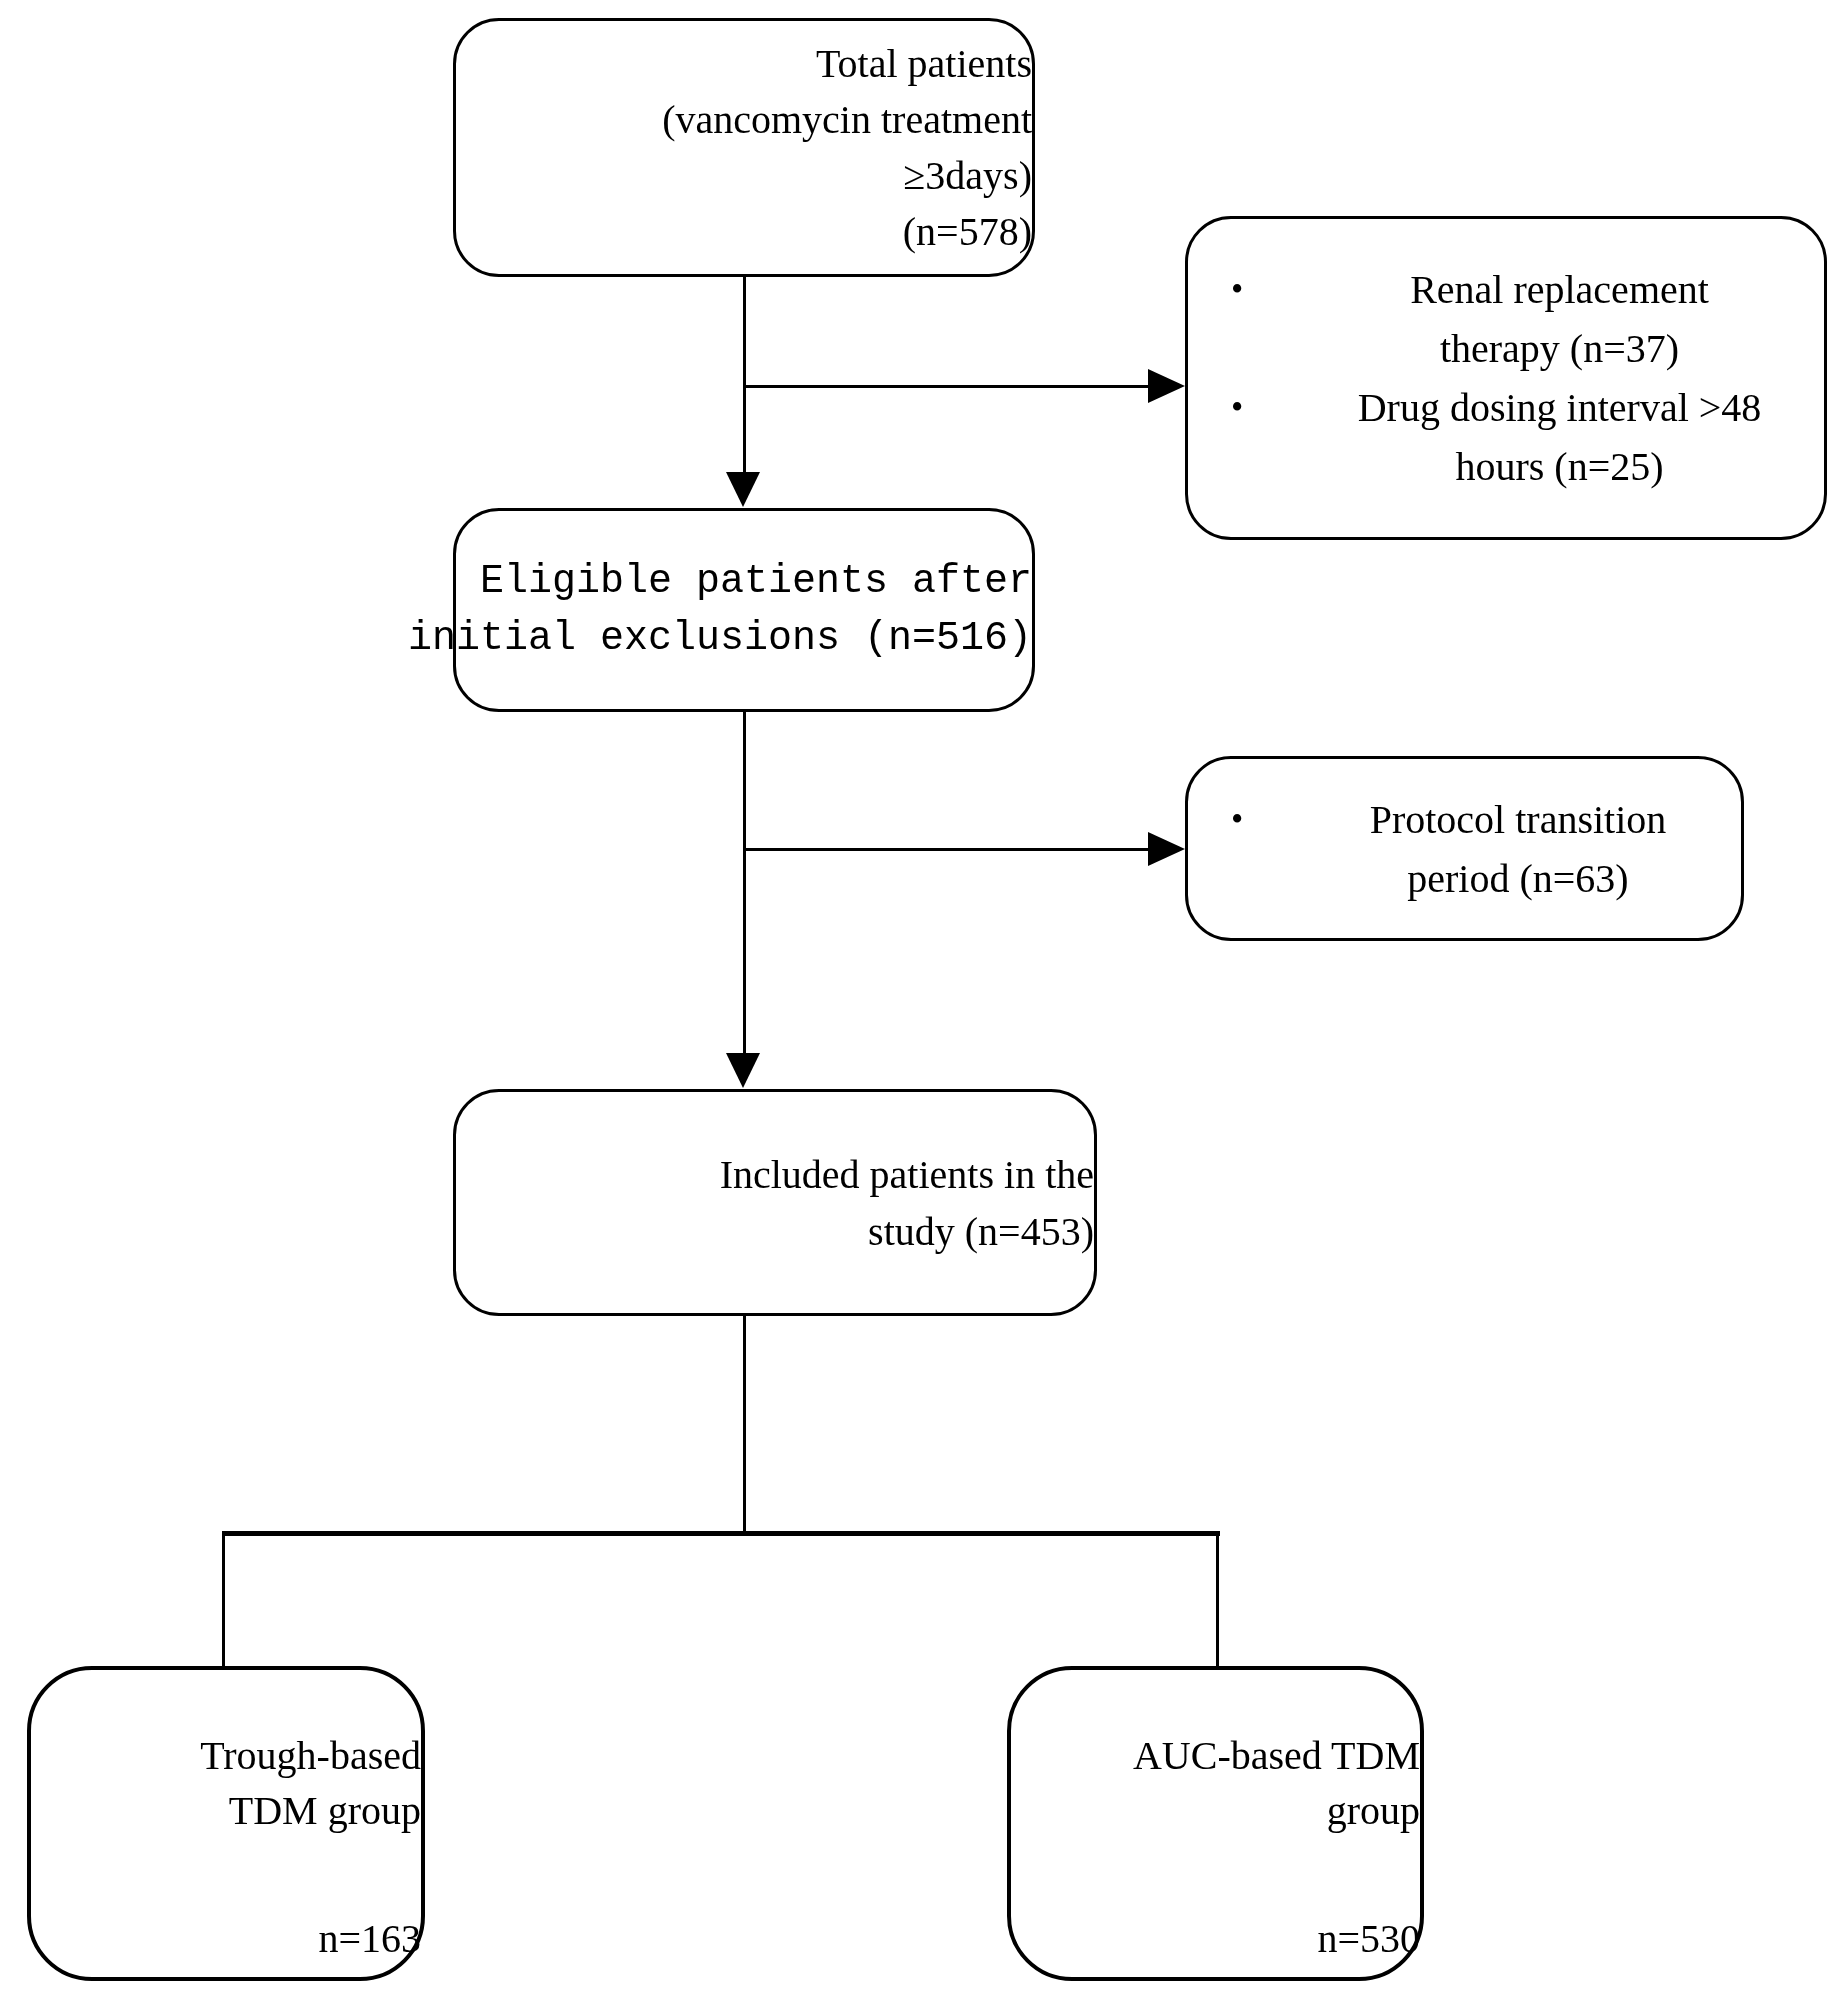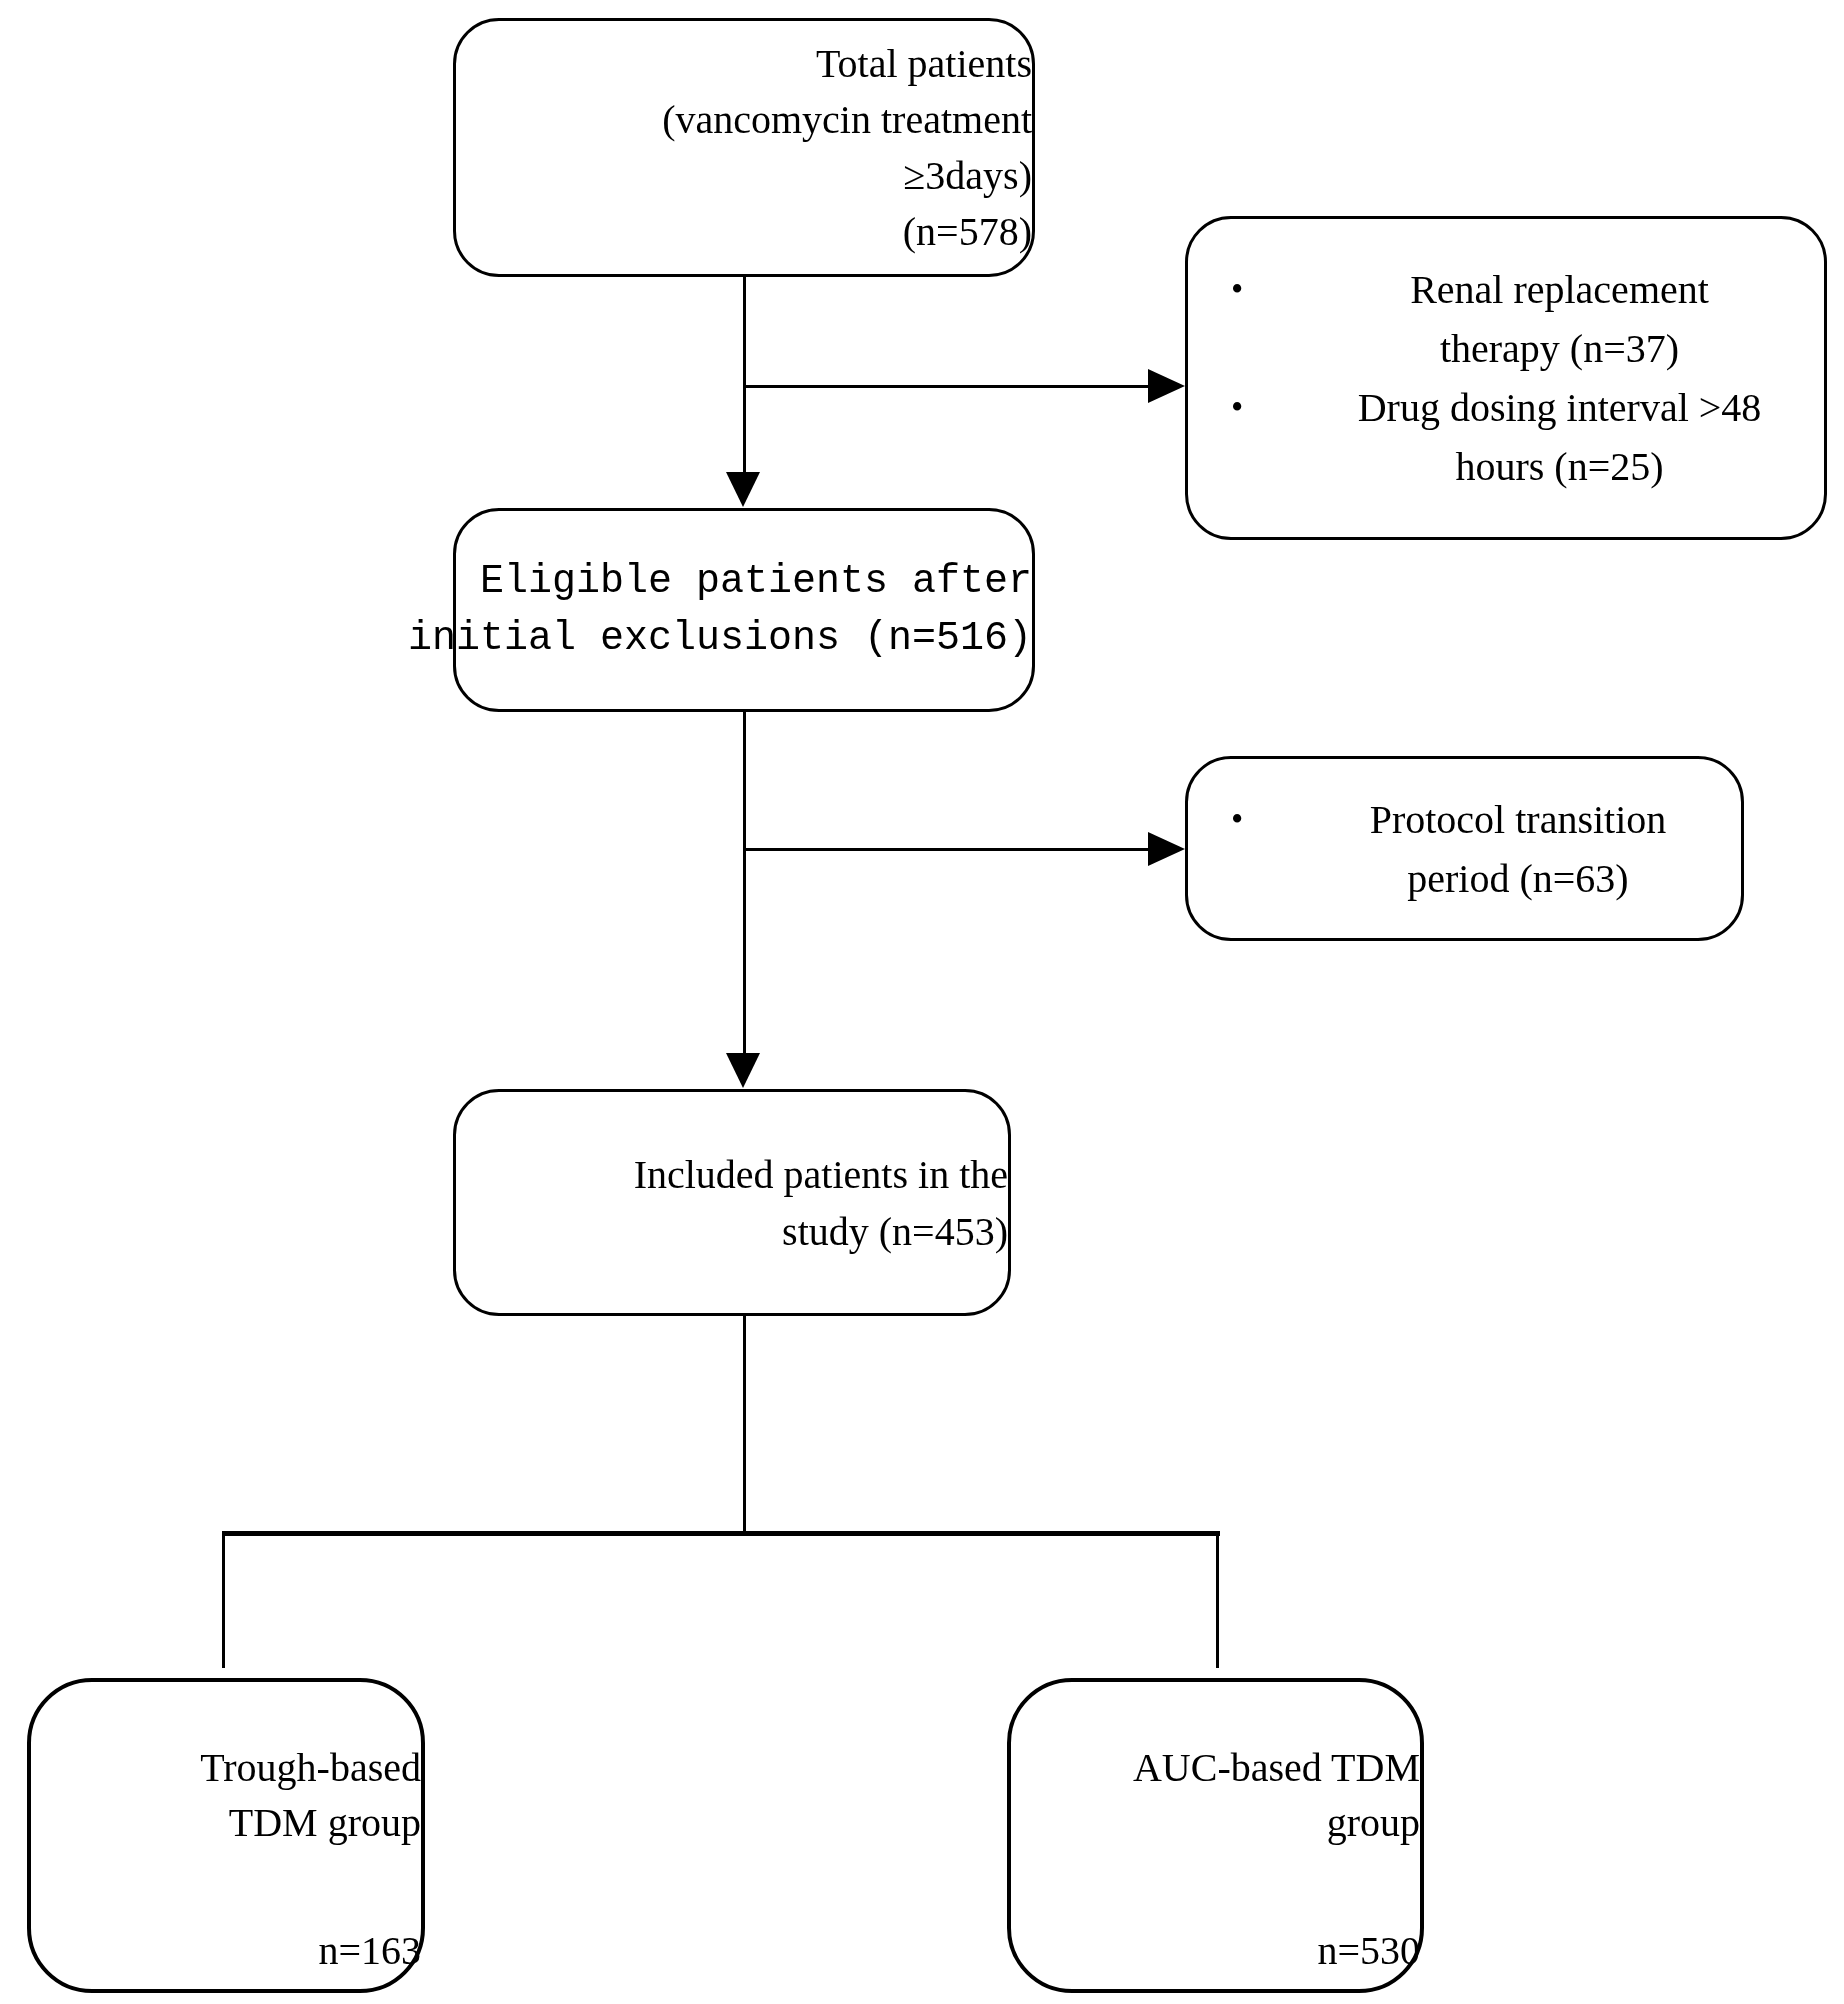--- a/index.html
+++ b/index.html
@@ -55,21 +55,20 @@
     top: 0;
     line-height: 59px;
     font-size: 35px;
   }
   .box-bottom {
     border-width: 4.6px;
     border-radius: 65px;
     justify-content: flex-start;
     padding-top: 58px;
     padding-bottom: 10.7px;
-    margin-top: 12px;
   }
   .box-bottom .tline { line-height: 55px; }
   .box-bottom .nline {
     display: block;
     text-align: center;
     line-height: 55px;
     margin-top: auto;
   }
   .cline {
     position: absolute;
@@ -135,21 +134,21 @@
   <div class="arrow-right" style="left:1148px; top:832px;"></div>
 
   <div class="box box-bullets" style="left:1185px; top:756px; width:559px; height:185px;">
     <div class="bullet-item">
       <span class="bullet-dot">•</span>
       <span class="bline">Protocol transition</span>
       <span class="bline">period (n=63)</span>
     </div>
   </div>
 
-  <div class="box box-main" style="left:453px; top:1089px; width:558px; height:227px;">
+  <div class="box box-main" style="left:453px; top:1089px; width:644px; height:227px;">
     <span class="tline" style="line-height:57px;">Included patients in the</span>
     <span class="tline" style="line-height:57px;">study (n=453)</span>
   </div>
 
   <div class="cline" style="left:743px; top:1315px; width:3.1px; height:220px;"></div>
   <div class="cline" style="left:222px; top:1531px; width:998px; height:5.4px;"></div>
   <div class="cline" style="left:222px; top:1533px; width:3.1px; height:135px;"></div>
   <div class="cline" style="left:1216px; top:1533px; width:3.1px; height:135px;"></div>
 
   <div class="box box-bottom" style="left:27px; top:1666px; width:398px; height:315px;">

